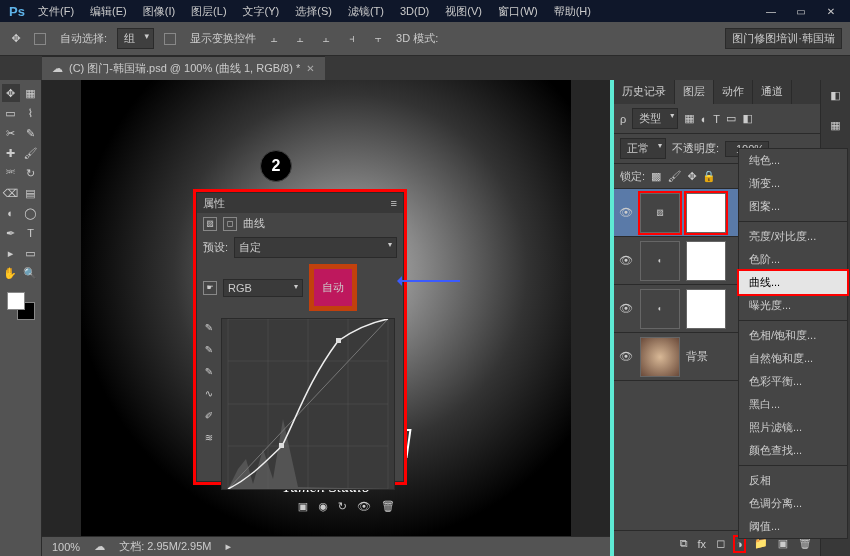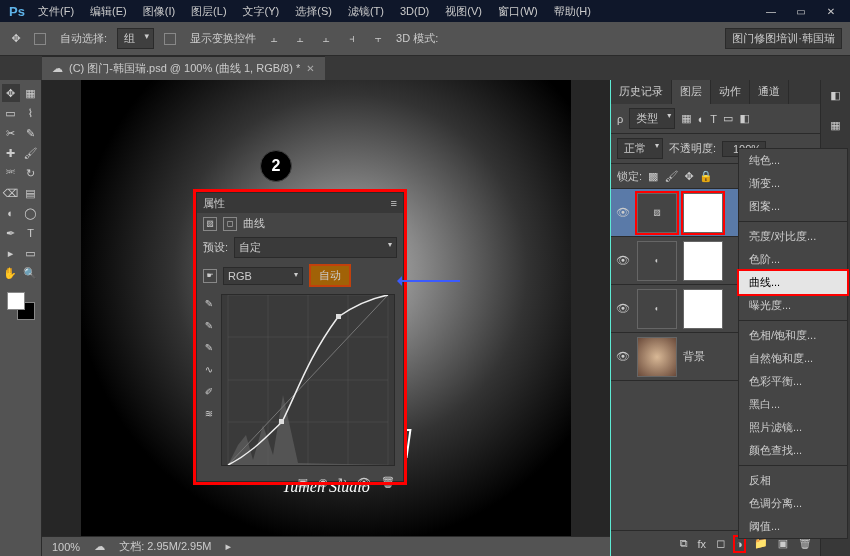--- a/index.html
+++ b/index.html
@@ -32,34 +32,34 @@
 .watermark .w2{font-size:16px;font-style:italic;color:#fff;margin-top:20px;font-family:serif}
 .statusbar{position:absolute;bottom:0;left:0;right:0;height:20px;background:#535353;border-top:1px solid #2a2a2a;display:flex;align-items:center;padding:0 10px;gap:14px;font-size:10px}
 
 .prop-panel{position:absolute;left:154px;top:112px;width:208px;height:290px;background:#454545;border:1px solid #2a2a2a;outline:3px solid #ff0000}
 .prop-hdr{height:20px;display:flex;align-items:center;padding:0 6px;background:#383838}
 .prop-hdr .x{margin-left:auto}
 .prop-row{display:flex;align-items:center;padding:3px 6px;gap:6px}
 .prop-ico{width:14px;height:14px;border:1px solid #888;display:flex;align-items:center;justify-content:center;font-size:8px}
 .prop-sel{flex:1;background:#3a3a3a;border:1px solid #2a2a2a;padding:2px 4px;position:relative}
 .prop-sel::after{content:"▾";position:absolute;right:4px;top:2px;font-size:8px}
-.auto-btn{background:#a16207;border:2px solid #c2410c;padding:2px 8px}
+.auto-btn{background:#be185d;border:5px solid #c2410c;padding:11px 8px}
 .curve-body{display:flex;height:180px}
 .curve-tools{width:24px;display:flex;flex-direction:column;align-items:center;gap:8px;padding-top:6px}
 .ct{width:14px;height:14px;display:flex;align-items:center;justify-content:center;font-size:10px}
 .curve-box{flex:1;margin:4px 8px 4px 0;background:#3a3a3a;border:1px solid #2a2a2a;position:relative}
 .curve-box svg{width:100%;height:100%}
 .prop-ftr{height:24px;display:flex;align-items:center;justify-content:flex-end;gap:10px;padding:0 8px}
 .badge{position:absolute;width:32px;height:32px;border-radius:50%;background:#000;color:#fff;display:flex;align-items:center;justify-content:center;font-size:16px;font-weight:bold;border:1px solid #444}
 .b2{left:260px;top:150px}
 .b1{left:1004px;top:320px}
 .arrow{position:absolute;left:358px;top:200px;width:60px;height:2px;background:#3b5bff}
 .arrow::before{content:"";position:absolute;left:-8px;top:-4px;border:5px solid transparent;border-right-color:#3b5bff}
 
-.right{width:210px;background:#454545;border-left:1px solid #5eead4;display:flex;flex-direction:column}
+.right{width:210px;background:#454545;border-left:4px solid #5eead4;display:flex;flex-direction:column}
 .rtabs{height:24px;display:flex;background:#383838}
 .rtab{padding:4px 8px;border-right:1px solid #2a2a2a}
 .rtab.active{background:#454545}
 .lopts{padding:4px 6px;display:flex;align-items:center;gap:6px;border-bottom:1px solid #2a2a2a}
 .lopts2{padding:4px 6px;display:flex;align-items:center;gap:6px;border-bottom:1px solid #2a2a2a}
 .lsel{background:#3a3a3a;border:1px solid #2a2a2a;padding:2px 16px 2px 6px;position:relative}
 .lsel::after{content:"▾";position:absolute;right:3px;top:2px;font-size:8px}
 .lval{background:#3a3a3a;border:1px solid #2a2a2a;padding:1px 4px;width:44px;text-align:right}
 .layers{flex:1;overflow:hidden}
 .layer{display:flex;align-items:center;height:48px;border-bottom:1px solid #2a2a2a;padding:0 4px;gap:6px}

